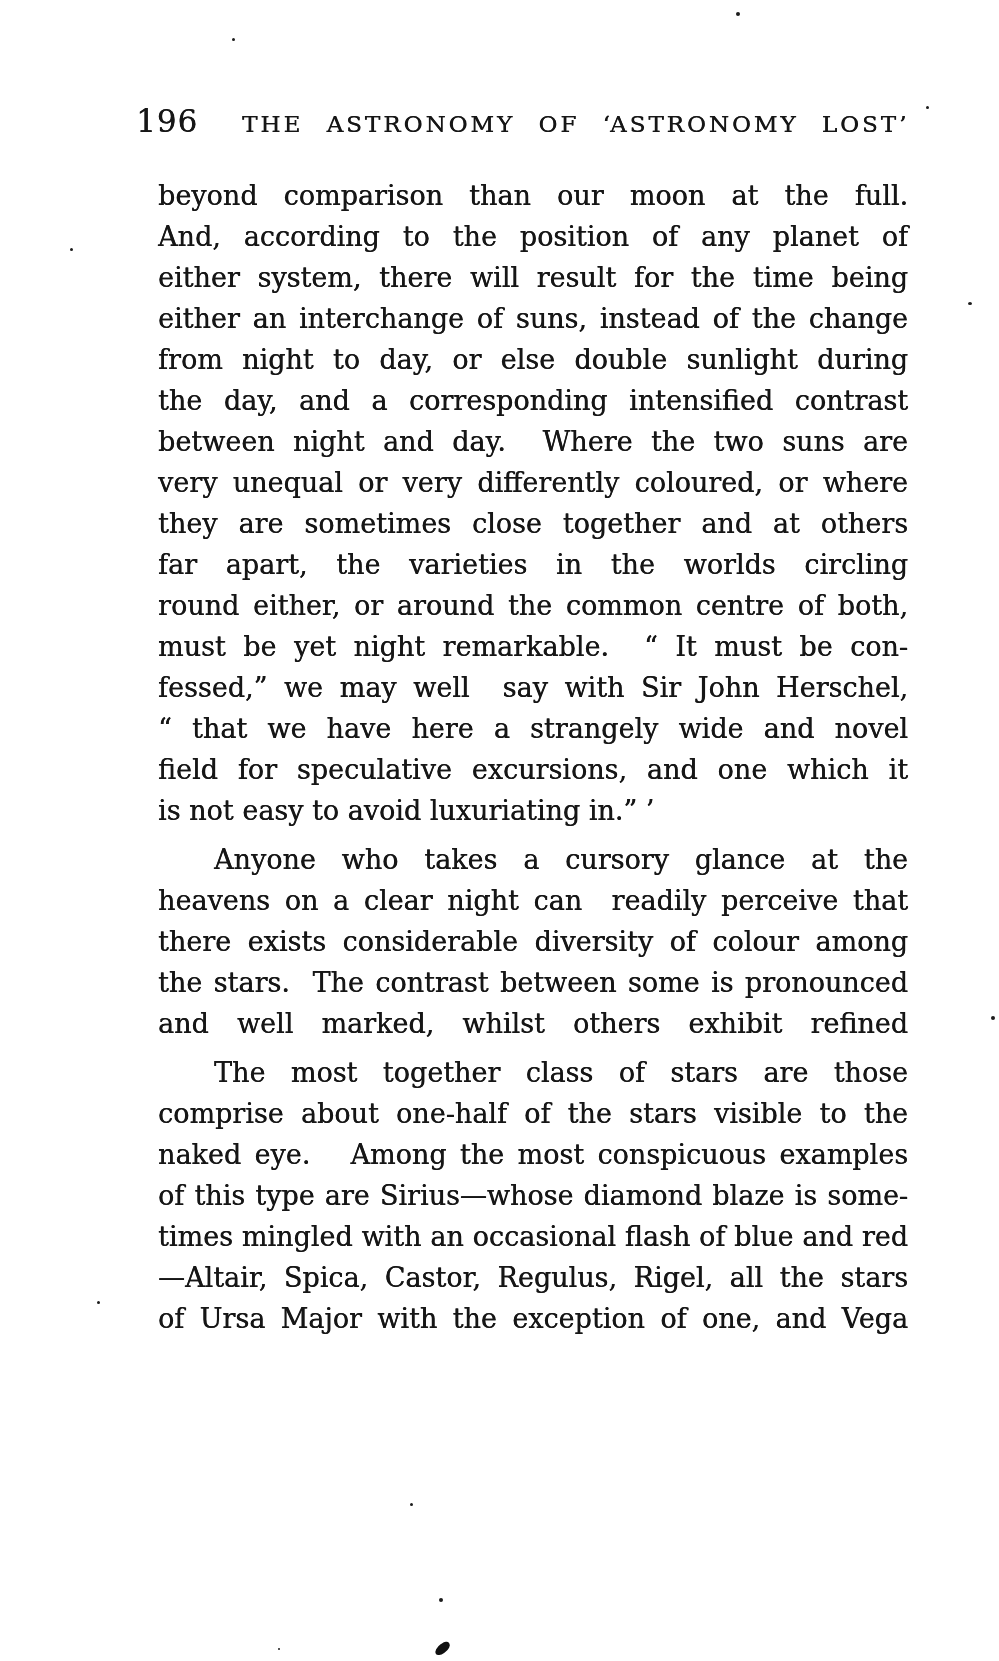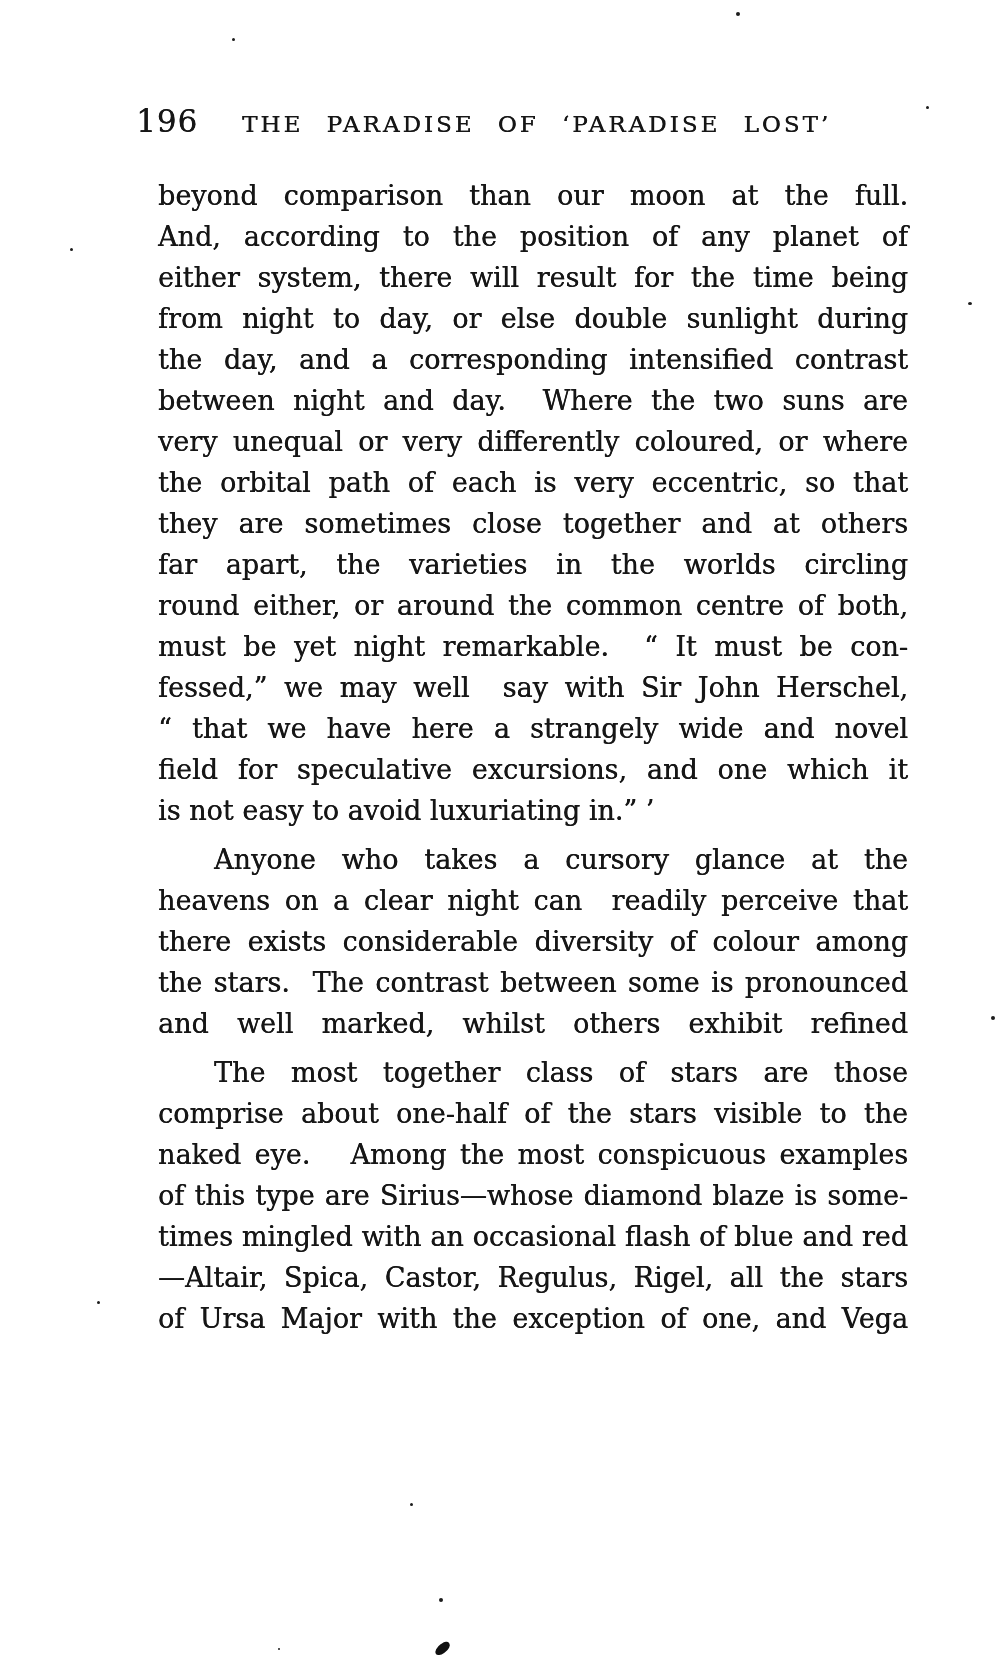--- a/index.html
+++ b/index.html
@@ -72,33 +72,33 @@
     transform: rotate(-35deg);
   }
 </style>
 </head>
 <body>
 
 <div class="page">
 
   <div class="header">
     <span class="page-number">196</span>
-    <span class="running-title">THE PARADISE OF ‘PARADISE LOST’</span>
+    <span class="running-title">THE ASTRONOMY OF ‘ASTRONOMY LOST’</span>
   </div>
 
   <div class="body-text">
     <div class="paragraph">
         <div class="line">beyond comparison than our moon at the full.</div>
         <div class="line">And, according to the position of any planet of</div>
         <div class="line">either system, there will result for the time being</div>
+        <div class="line">either an interchange of suns, instead of the change</div>
         <div class="line">from night to day, or else double sunlight during</div>
         <div class="line">the day, and a corresponding intensified contrast</div>
         <div class="line">between night and day.  Where the two suns are</div>
         <div class="line">very unequal or very differently coloured, or where</div>
-        <div class="line">the orbital path of each is very eccentric, so that</div>
         <div class="line">they are sometimes close together and at others</div>
         <div class="line">far apart, the varieties in the worlds circling</div>
         <div class="line">round either, or around the common centre of both,</div>
         <div class="line">must be yet night remarkable.  “ It must be con-</div>
         <div class="line">fessed,” we may well  say with Sir John Herschel,</div>
         <div class="line">“ that we have here a strangely wide and novel</div>
         <div class="line">field for speculative excursions, and one which it</div>
         <div class="line no-just">is not easy to avoid luxuriating in.” ’</div>
       </div>
     <div class="paragraph">

